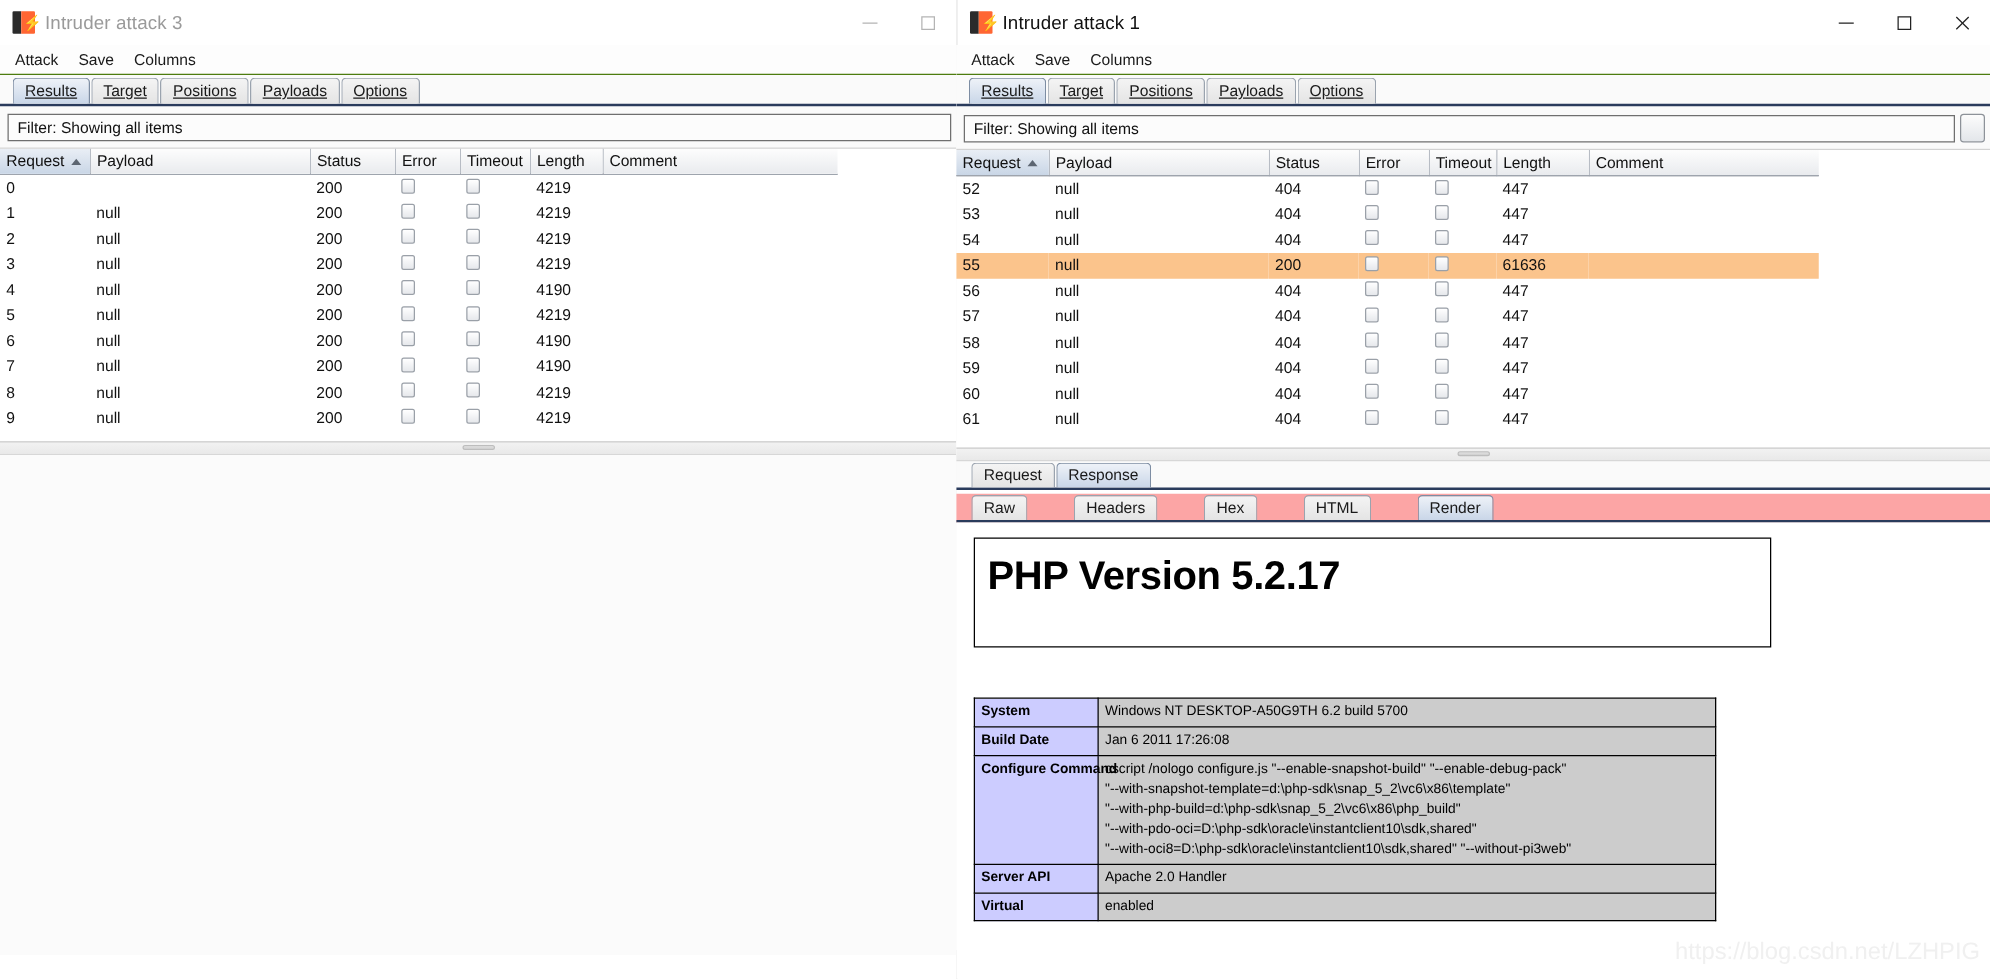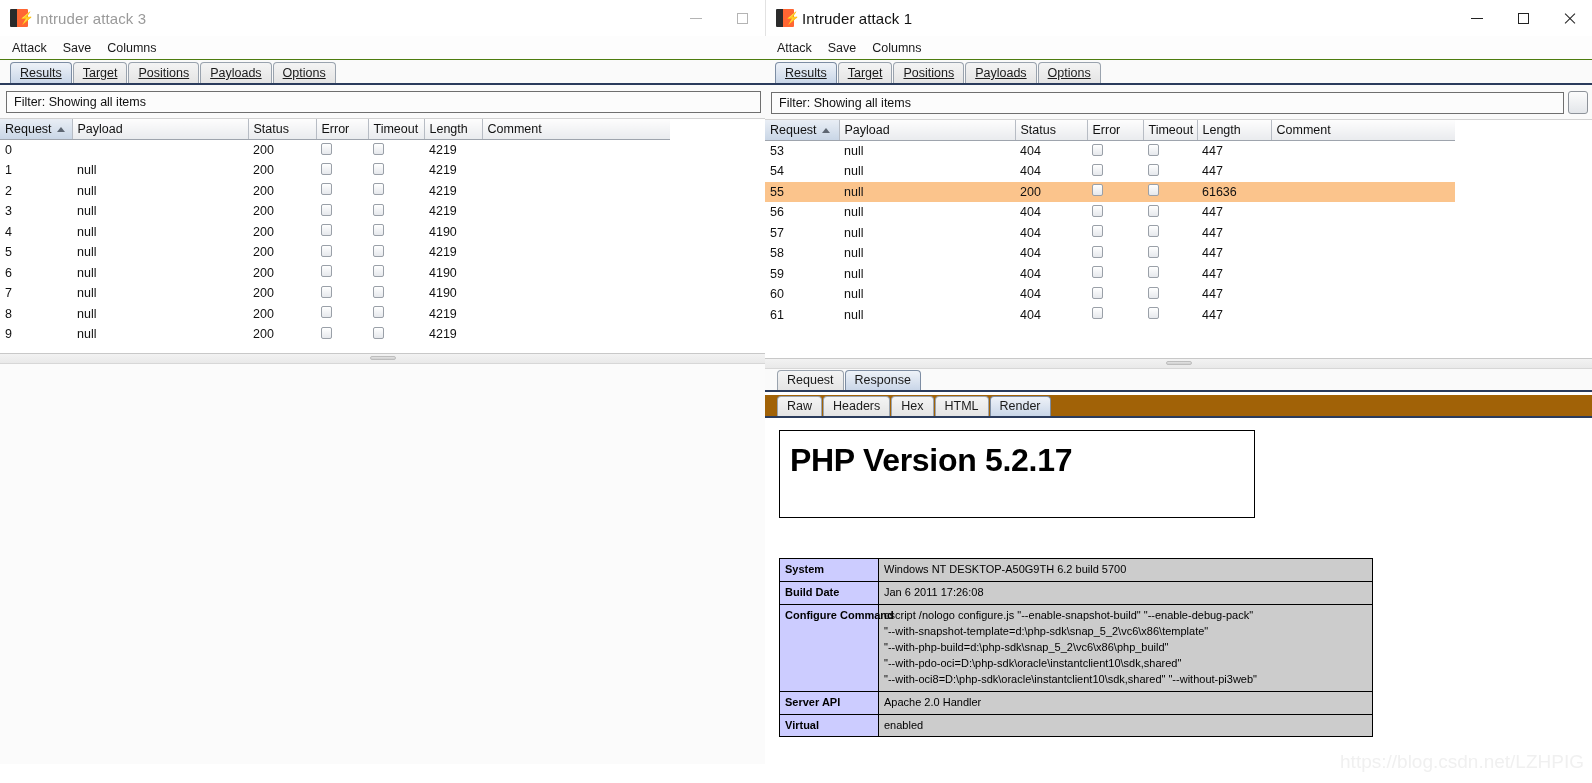--- a/index.html
+++ b/index.html
@@ -86,26 +86,26 @@
   .emptypane{background:#fbfbfb;}
 
   
   .subtabstrip{height:23px;padding-left:12px;display:flex;align-items:flex-end;background:#fafafa;
                border-bottom:2px solid #2a3b5c;box-sizing:border-box;}
   .subtab{height:20px;line-height:19px;padding:0 9px;font-size:12.5px;color:#1a1a1a;
           background:linear-gradient(#f4f4f4,#e4e4e4);border:1px solid #9aa3ae;border-bottom:none;
           border-radius:4px 4px 0 0;margin-right:1px;box-sizing:border-box;}
   .subtab.active{background:linear-gradient(#eef2f8,#c9d6e8);border-color:#7d8da3;}
 
-  .subtabstrip2{height:23px;padding-left:12px;display:flex;align-items:flex-end;background:#a16207;
-                border-bottom:2px solid #2a3b5c;box-sizing:border-box;}
+  .subtabstrip2{height:23px;padding-left:12px;display:flex;align-items:flex-end;background:#fca5a5;
+                border-bottom:2px solid #2a3b5c;box-sizing:border-box;gap:36px;}
 
   
   .renderpane{background:#ffffff;padding:12px 0 0 14px;overflow:hidden;position:relative;}
-  .php-banner{width:476px;height:88px;border:1px solid #000;box-sizing:border-box;
+  .php-banner{width:638px;height:88px;border:1px solid #000;box-sizing:border-box;
               display:flex;align-items:flex-start;padding:11px 0 0 10px;}
   .php-banner h1{margin:0;font-family:"Liberation Sans", sans-serif;font-size:32px;font-weight:bold;letter-spacing:-.3px;color:#000;}
   table.phpinfo{border-collapse:collapse;margin-top:40px;width:594px;table-layout:fixed;}
   table.phpinfo td{border:1px solid #000;padding:3px 5px;font-size:11px;vertical-align:top;
                    font-family:"Liberation Sans", sans-serif;line-height:1.45;}
   table.phpinfo td.k{background:#ccccff;font-weight:bold;width:88px;white-space:nowrap;}
   table.phpinfo td.v{background:#cccccc;}
   table.phpinfo td.v div{white-space:nowrap;overflow:hidden;}
 
   .watermark{position:absolute;right:8px;bottom:10px;font-size:19px;color:#f0f0f0;
@@ -338,20 +338,29 @@
             <th>Payload</th>
             <th>Status</th>
             <th>Error</th>
             <th>Timeout</th>
             <th>Length</th>
             <th style="border-right:none">Comment</th>
           </tr>
         </thead>
         <tbody>
           <tr>
+            <td>52</td>
+            <td>null</td>
+            <td>404</td>
+            <td><span class="cb"></span></td>
+            <td><span class="cb"></span></td>
+            <td>447</td>
+            <td></td>
+          </tr>
+          <tr>
             <td>53</td>
             <td>null</td>
             <td>404</td>
             <td><span class="cb"></span></td>
             <td><span class="cb"></span></td>
             <td>447</td>
             <td></td>
           </tr>
           <tr>
             <td>54</td>

